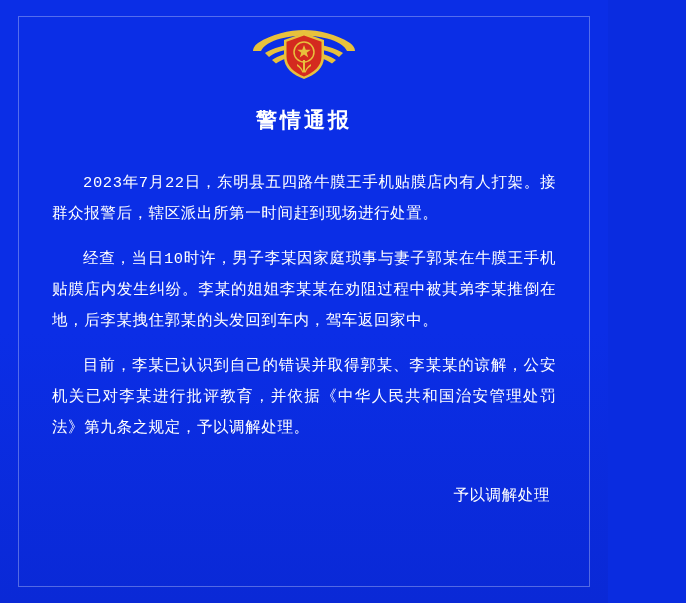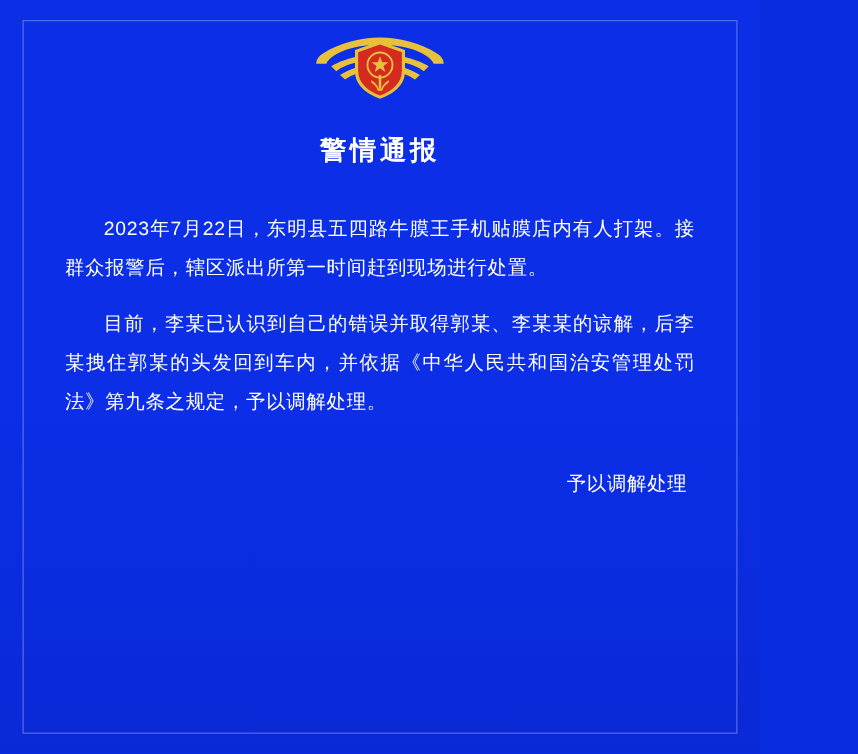--- a/index.html
+++ b/index.html
@@ -53,20 +53,21 @@
     margin: 34px 52px 0 52px;
     color: #ffffff;
     font-size: 15.5px;
     line-height: 2.0;
     text-align: justify;
     letter-spacing: 0.6px;
   }
   .body-text p {
     margin: 0 0 14px 0;
     text-indent: 2em;
+    font-family: Liberation Mono, monospace;
   }
   .signature {
     margin: 36px 58px 0 0;
     text-align: right;
     color: #ffffff;
     font-size: 15.5px;
     line-height: 1.9;
     letter-spacing: 0.6px;
   }
   .sig-line {
@@ -100,20 +101,21 @@
         <rect x="106" y="76" width="4" height="22" fill="#e8c13c"></rect>
         <path d="M94 84 C100 88 104 92 106 98 L110 98 C112 92 116 88 122 84 L122 88 C116 92 113 96 111.5 101 L104.5 101 C103 96 100 92 94 88 Z" fill="#e8c13c"></path>
       </svg>
     </div>
   </div>
 
   <div class="title">警情通报</div>
 
   <div class="body-text">
     <p>2023年7月22日，东明县五四路牛膜王手机贴膜店内有人打架。接群众报警后，辖区派出所第一时间赶到现场进行处置。</p>
-    <p>目前，李某已认识到自己的错误并取得郭某、李某某的谅解，后李某拽住郭某的头发回到车内，并依据《中华人民共和国治安管理处罚法》第九条之规定，予以调解处理。</p>
+    <p>经查，当日10时许，男子李某因家庭琐事与妻子郭某在牛膜王手机贴膜店内发生纠纷。李某的姐姐李某某在劝阻过程中被其弟李某推倒在地，后李某拽住郭某的头发回到车内，驾车返回家中。</p>
+    <p>目前，李某已认识到自己的错误并取得郭某、李某某的谅解，公安机关已对李某进行批评教育，并依据《中华人民共和国治安管理处罚法》第九条之规定，予以调解处理。</p>
   </div>
 
   <div class="signature">
     <span class="sig-line">予以调解处理</span>
   </div>
 
 </div>
 
 </body></html>

